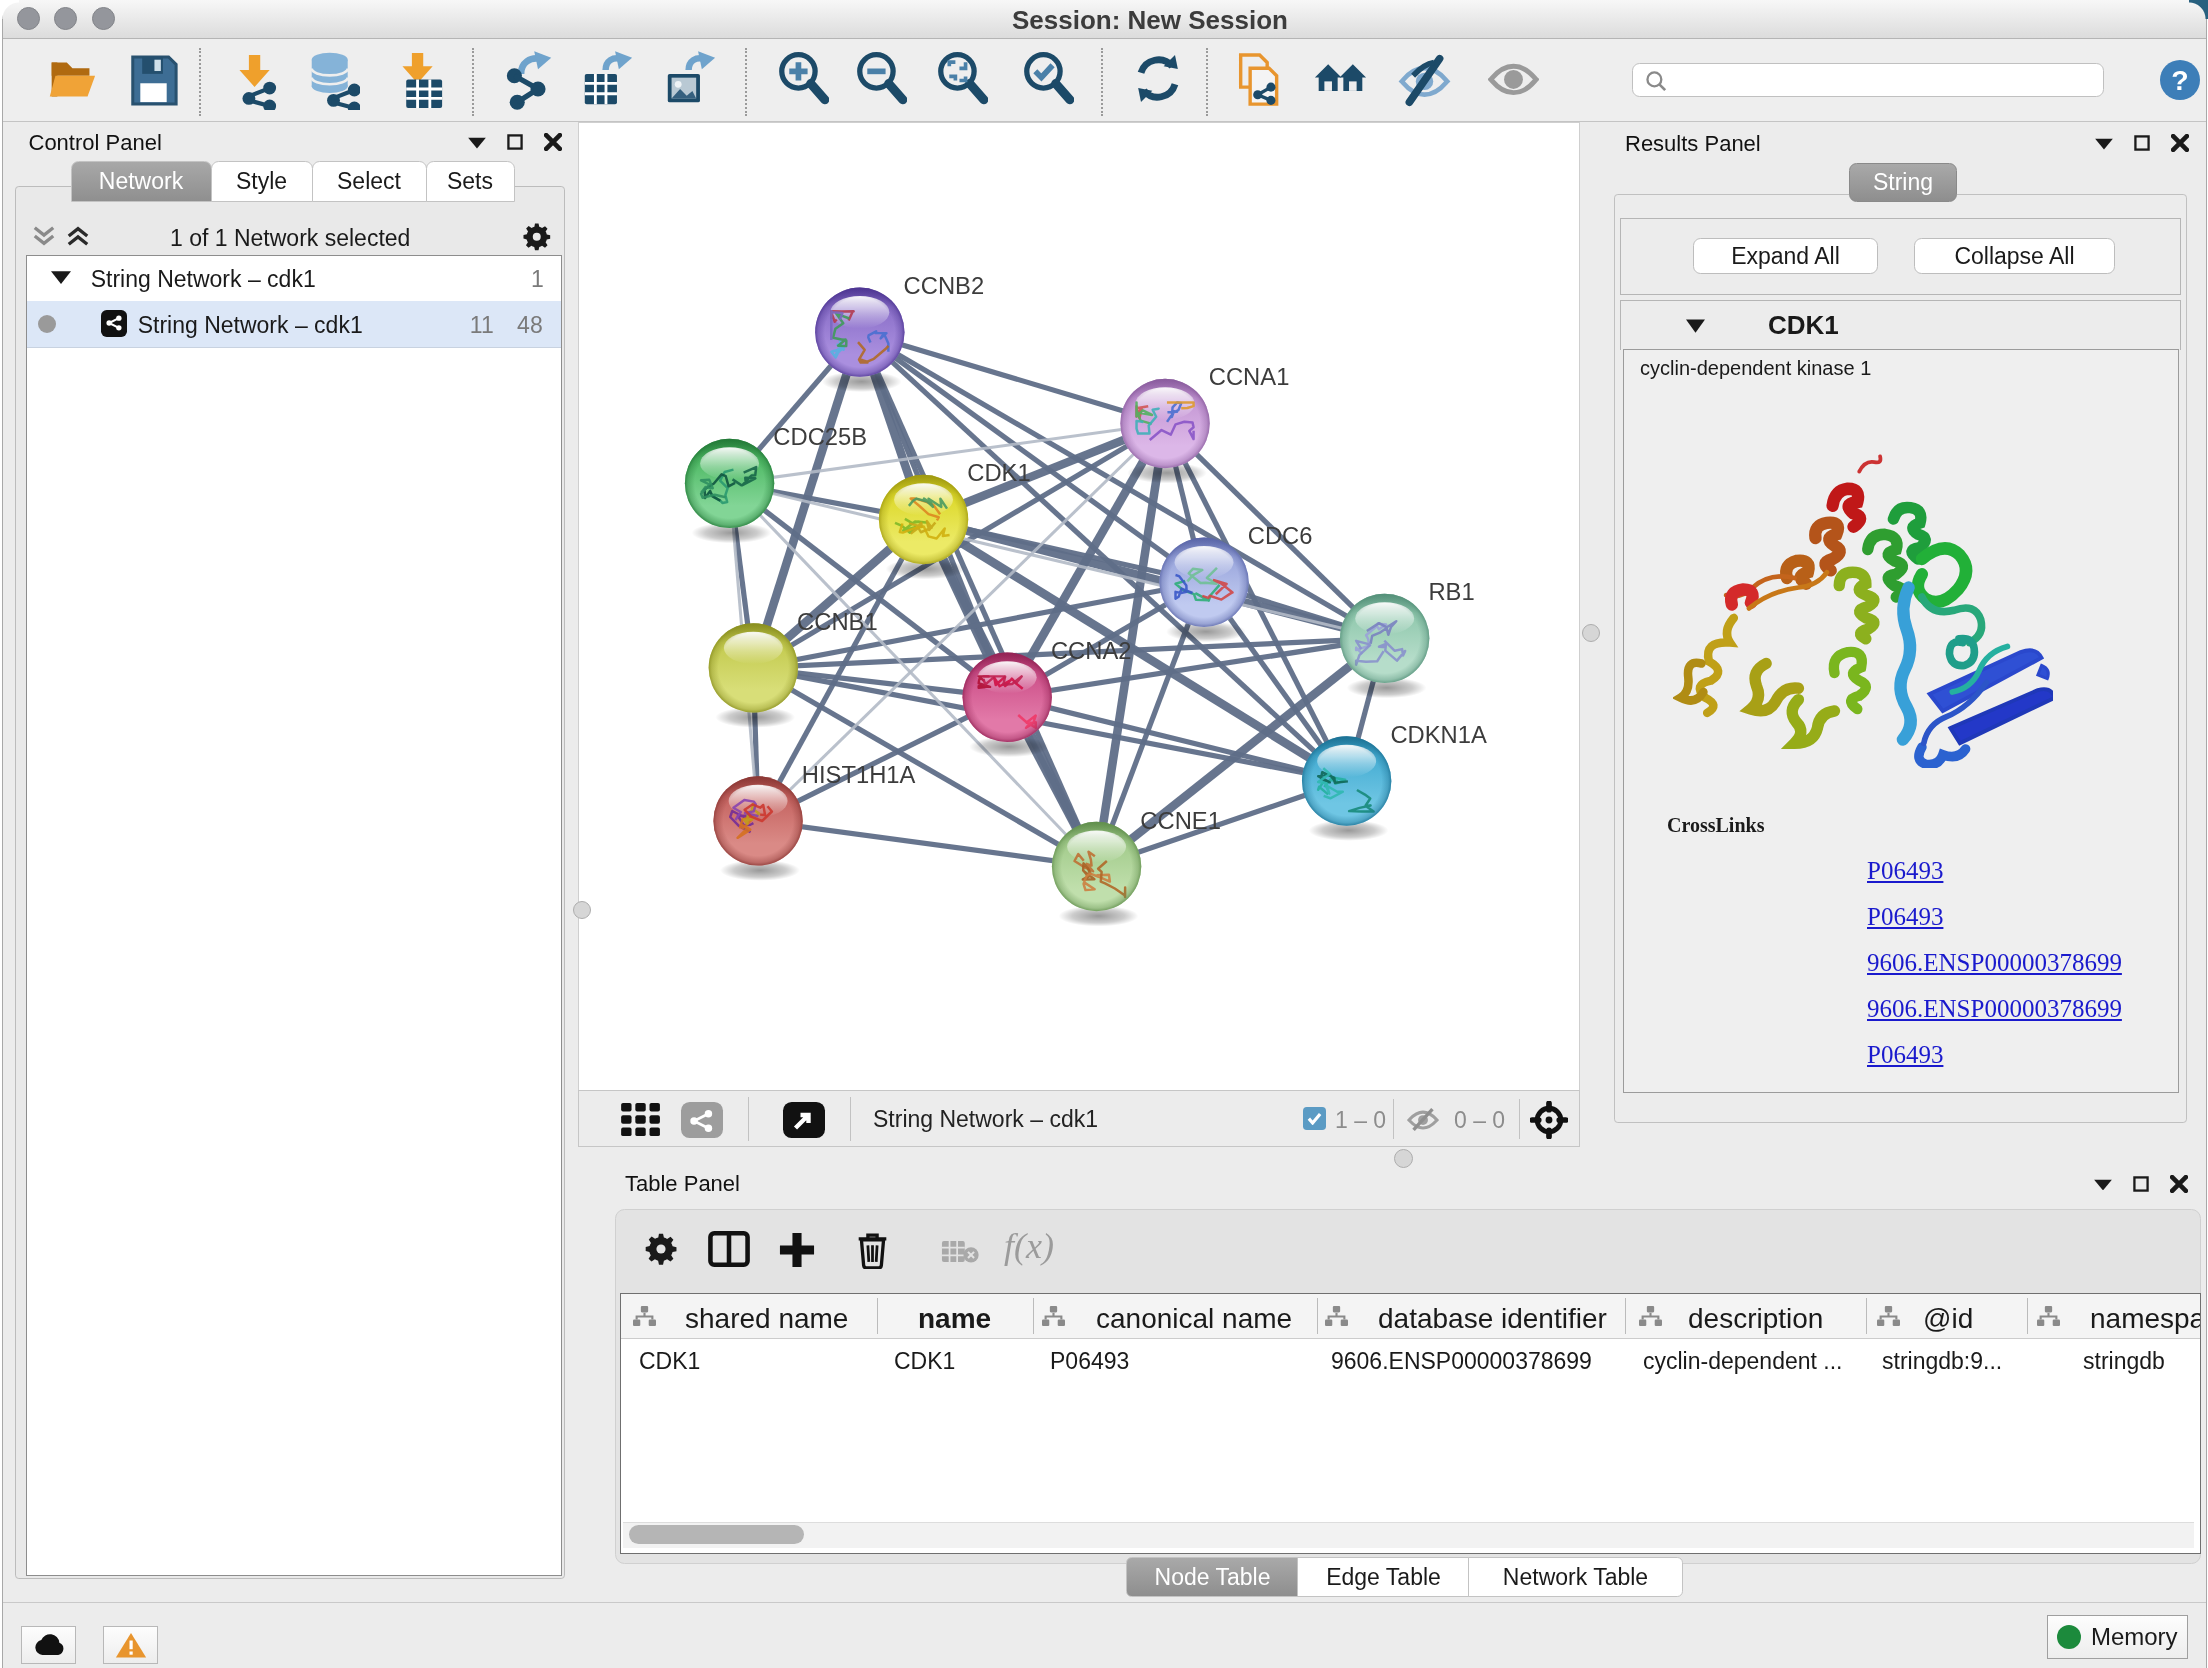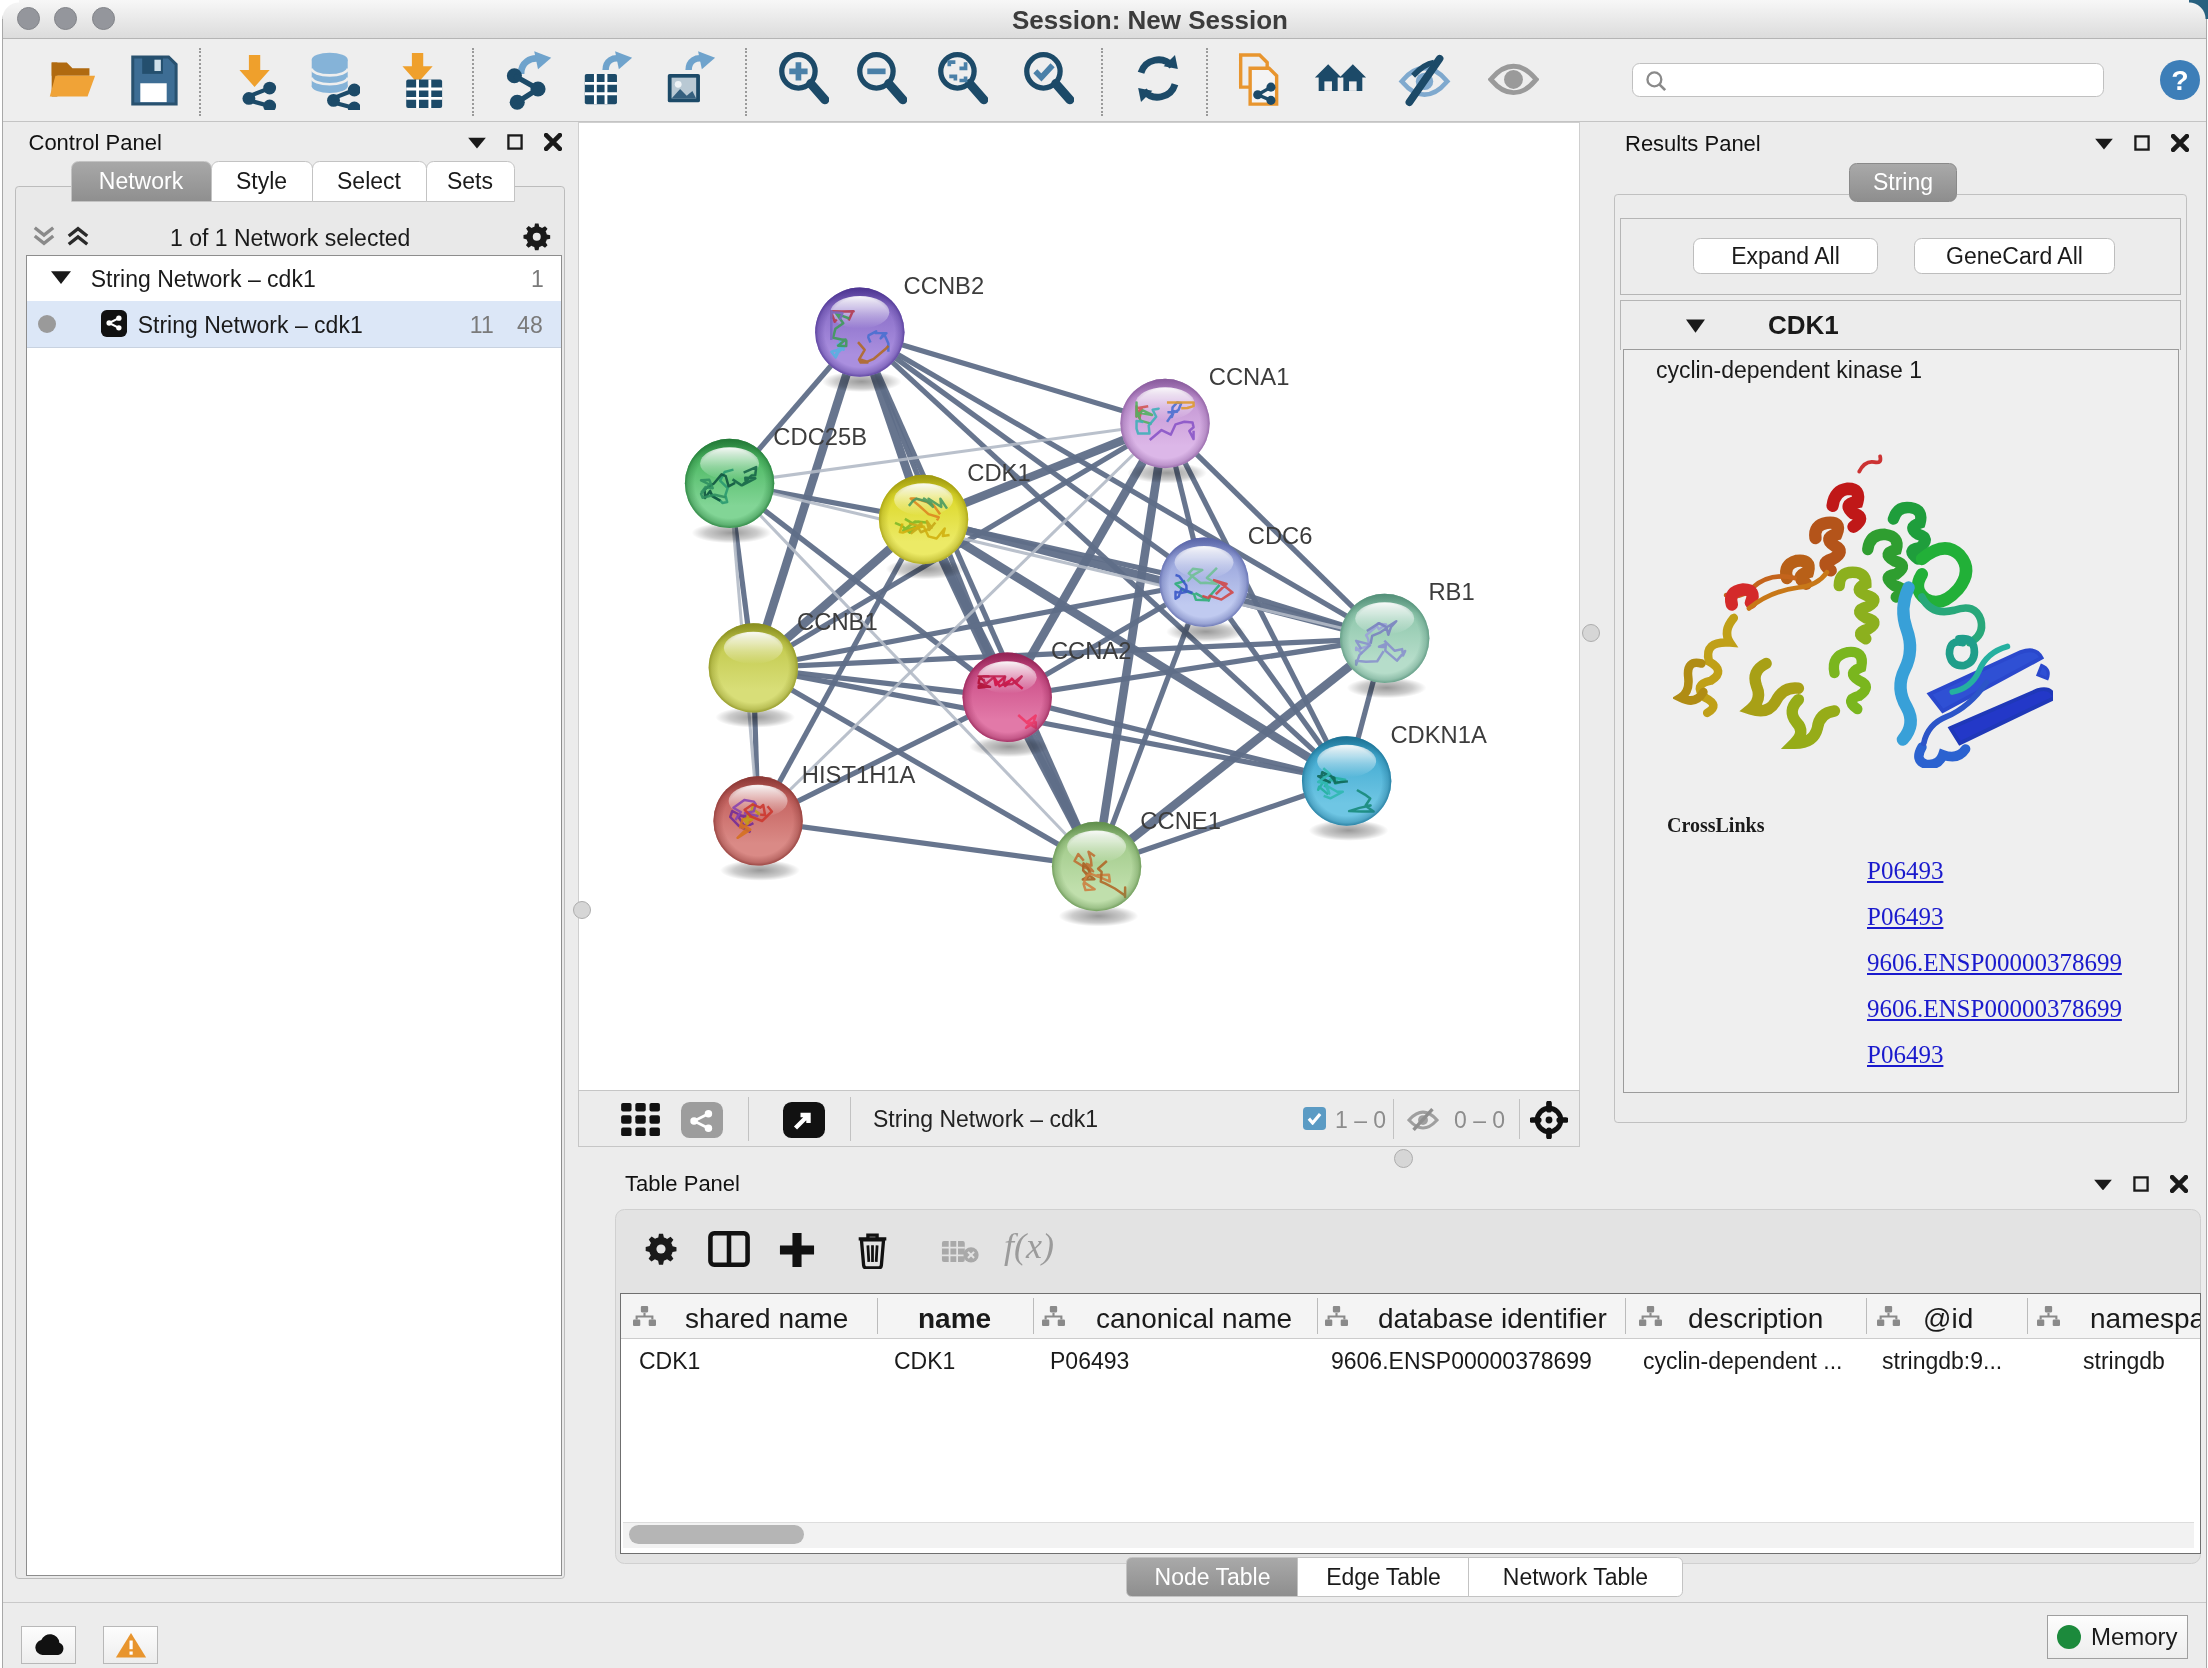--- a/index.html
+++ b/index.html
@@ -609,30 +609,30 @@
         <rect x="0.8" y="0.8" width="7.4" height="7.4" fill="none" stroke="#1a1a1a" stroke-width="1.3"></rect>
       </svg>
     <svg width="18" height="18" viewBox="0 0 10 10">
         <path d="M1.2 1.2 L8.8 8.8 M8.8 1.2 L1.2 8.8" stroke="#1a1a1a" stroke-width="2.6" stroke-linecap="round"></path>
       </svg>
   </div>
   <div style="position:absolute;left:30px;top:72px;width:571px;height:927px;background:#ececec;border:1px solid #c0c0c0;border-radius:3.8px;"></div>
   <div style="position:absolute;left:265px;top:41px;width:106px;height:37px;background:linear-gradient(#a9a9a9,#8e8e8e);border:1px solid #8a8a8a;border-radius:7.6px;color:#fff;font-size:23px;text-align:center;line-height:37px;">String</div>
   <div style="position:absolute;left:36px;top:96px;width:559px;height:75px;background:#ececec;border:1px solid #b5b5b5;">
     <div style="position:absolute;left:72px;top:19px;width:183px;height:34px;background:#ffffff;border:1px solid #bdbdbd;border-radius:7.6px;font-size:23px;text-align:center;line-height:34px;">Expand All</div>
-    <div style="position:absolute;left:293px;top:19px;width:199px;height:34px;background:#ffffff;border:1px solid #bdbdbd;border-radius:7.6px;font-size:23px;text-align:center;line-height:34px;">GeneCard All</div>
+    <div style="position:absolute;left:293px;top:19px;width:199px;height:34px;background:#ffffff;border:1px solid #bdbdbd;border-radius:7.6px;font-size:23px;text-align:center;line-height:34px;">Collapse All</div>
   </div>
   <div style="position:absolute;left:36px;top:178px;width:559px;height:49px;background:#ececec;border:1px solid #b5b5b5;border-bottom:none;">
     <svg style="position:absolute;left:65px;top:18px;" width="19" height="14.3" viewBox="0 0 10 7">
         <path d="M0 0 h10 l-5 7 z" fill="#1a1a1a"></path>
       </svg>
     <span style="position:absolute;left:147px;top:8.6px;font-size:26px;font-weight:bold;">CDK1</span>
   </div>
   <div style="position:absolute;left:39px;top:227px;width:554px;height:742px;background:#efefef;border:1px solid #9b9b9b;">
-    <div style="position:absolute;left:32px;top:6.7px;font-size:23px;">cyclin-dependent kinase 1</div>
+    <div style="position:absolute;left:16px;top:6.7px;font-size:20px;">cyclin-dependent kinase 1</div>
     <svg id="ribbon" style="position:absolute;left:49px;top:95px;" width="380" height="323" viewBox="0 0 400 340">
 <g fill="none" stroke-linecap="round">
 <path d="M196 28 q6 -12 16 -10 q8 2 6 -6" stroke="#cc3333" stroke-width="4"></path>
 <path d="M168 64 q2 -16 16 -18 q14 0 10 14 q-16 2 -4 12 q14 4 0 14" stroke="#c01818" stroke-width="13"></path>
 <path d="M150 98 q-2 -14 12 -16 q16 -2 10 12 q-14 4 -2 12 q12 6 -2 14 q-14 4 -2 12" stroke="#b4541a" stroke-width="13"></path>
 <path d="M120 140 q-4 -14 10 -18 q16 -2 12 12 q-14 4 -2 12" stroke="#b86018" stroke-width="13"></path>
 <path d="M128 140 q-26 -6 -44 10 q-12 12 -28 8" stroke="#c4641c" stroke-width="5"></path>
 <path d="M62 168 q-4 -14 12 -16 q14 0 8 14" stroke="#d42a2a" stroke-width="13"></path>
 <path d="M80 172 q22 -18 52 -22 q20 -2 30 -16" stroke="#c87818" stroke-width="5"></path>
 <path d="M64 182 q-12 14 -4 26 q-28 -2 -22 20 q18 10 2 20 q-20 4 -6 18 q16 8 2 16" stroke="#c0a018" stroke-width="9"></path>

